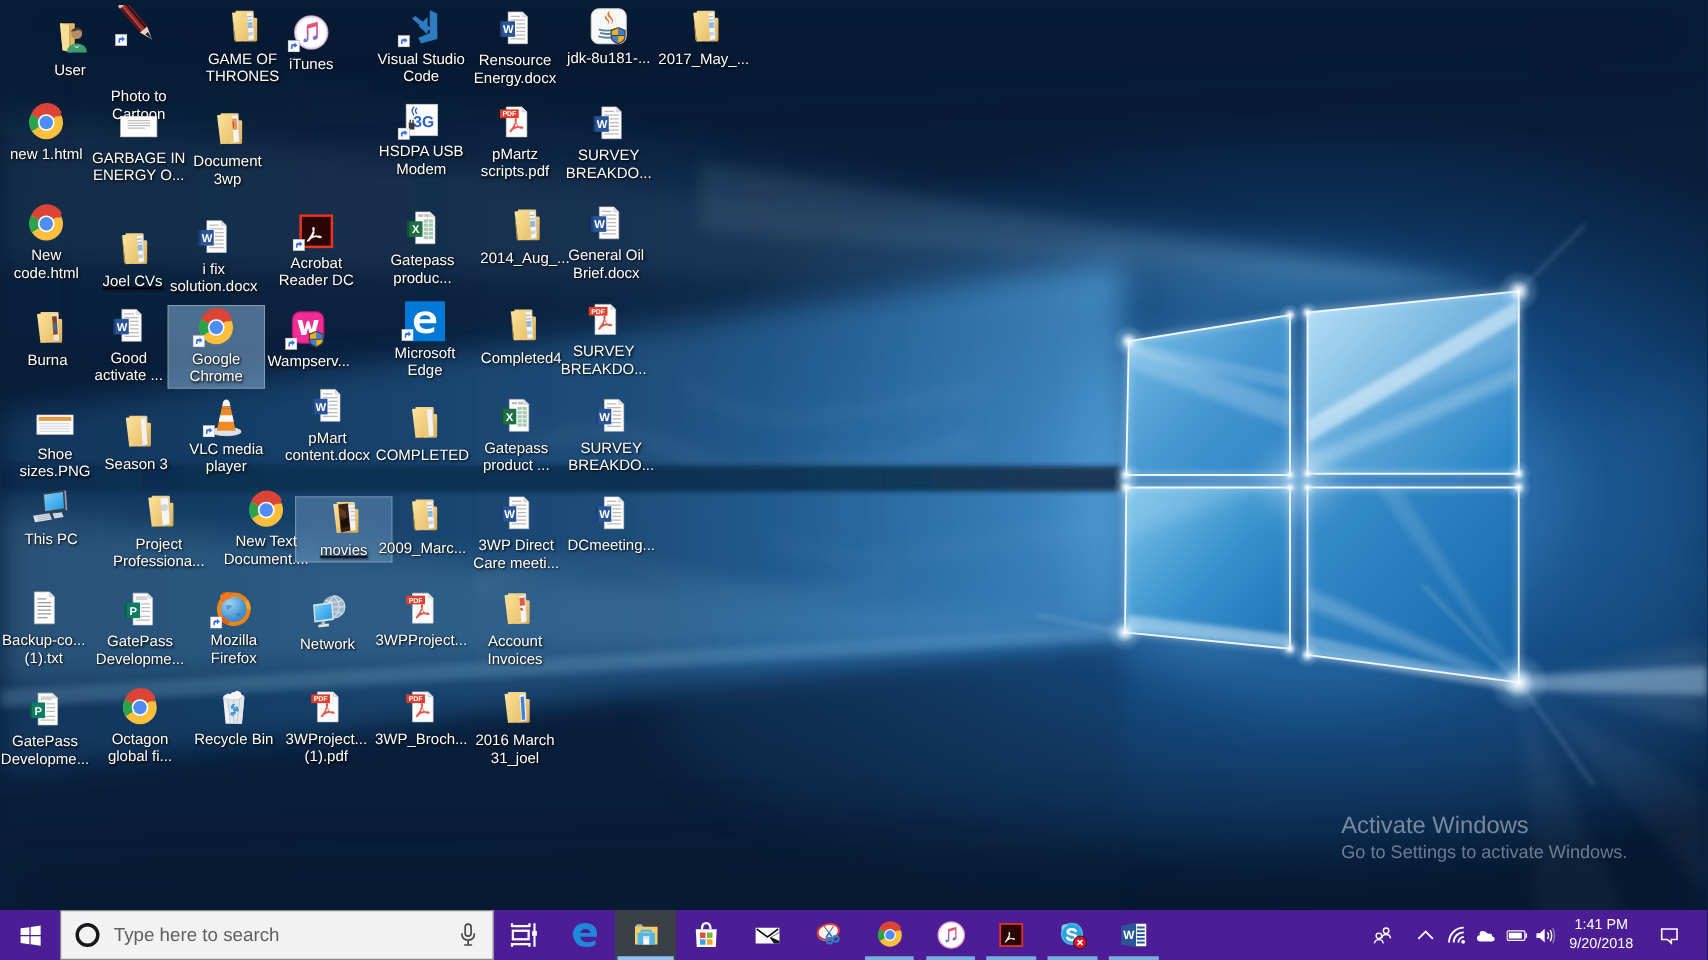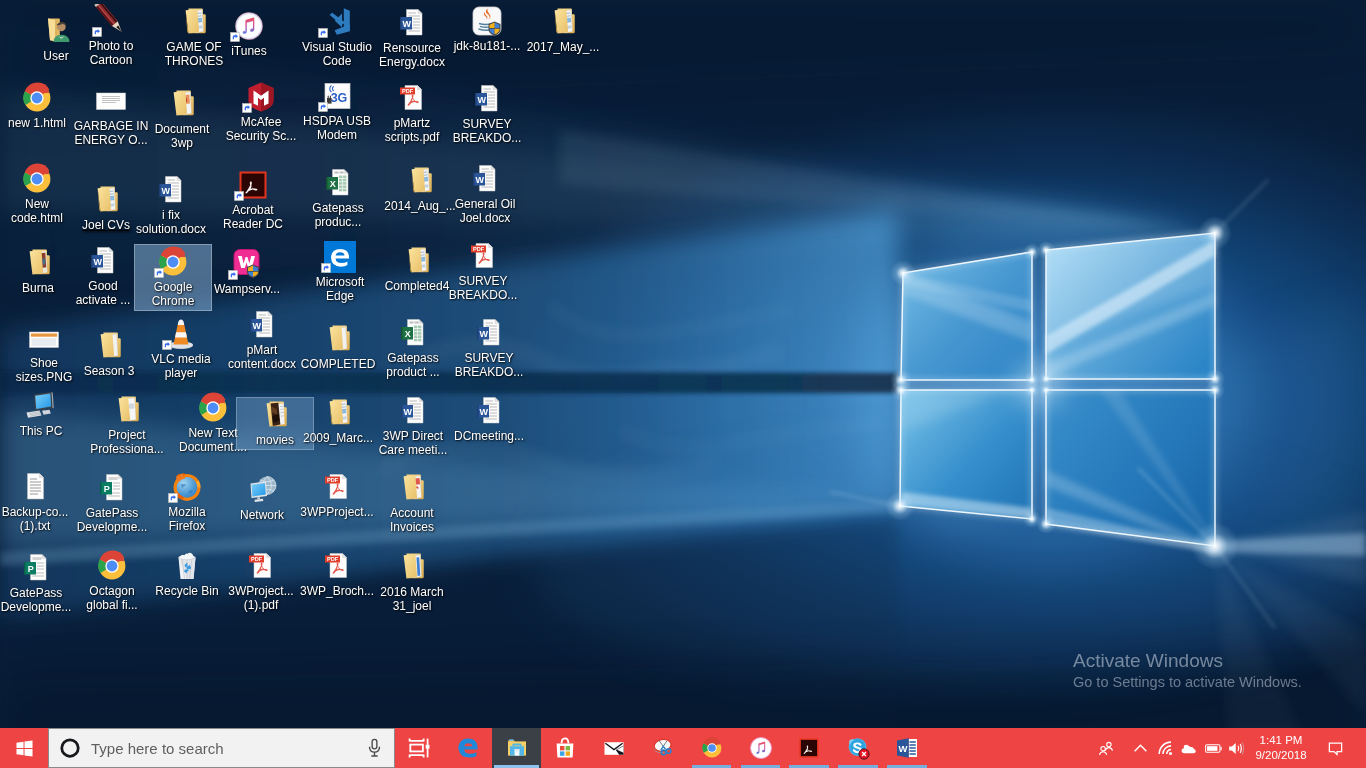--- a/index.html
+++ b/index.html
@@ -12,27 +12,27 @@
   #desktop{position:absolute;left:0;top:0;width:1366px;height:692px;}
   .di{position:absolute;width:76px;display:flex;flex-direction:column;align-items:center;
       padding:0 0 2px 0;box-sizing:border-box;}
   .di .ic-wrap{position:relative;width:34px;height:34px;flex:0 0 auto;}
   .di .ic{position:absolute;left:0;top:0;width:34px;height:34px;}
   .di .arrow{position:absolute;left:-2px;bottom:1px;width:10px;height:10px;}
   .di .lbl{margin-top:1px;font-size:12px;line-height:14.2px;color:#fff;text-align:center;
       white-space:pre-line;
       text-shadow:1px 1px 2px rgba(0,0,0,.9),0 0 1.5px rgba(0,0,0,.55);}
   .di.sel-strong{background:rgba(150,195,235,.48);outline:1px solid rgba(205,228,245,.62);}
-  .di.sel-weak{background:rgba(150,195,235,.32);outline:1px solid rgba(200,222,242,.5);}
+  .di.sel-weak{background:rgba(150,195,235,.32);outline:1px solid rgba(200,222,242,.5);text-decoration:underline;}
   
   #watermark{position:absolute;left:1073px;top:650px;color:rgba(205,215,225,.55);}
   #watermark .wm1{font-size:19px;line-height:21px;}
   #watermark .wm2{font-size:14.5px;line-height:18px;margin-top:2px;color:rgba(205,215,225,.50);}
   
-  #taskbar{position:absolute;left:0;top:728px;width:1366px;height:40px;background:#ef4444;}
+  #taskbar{position:absolute;left:0;top:728px;width:1366px;height:40px;background:#4c1d95;}
   #start-btn{position:absolute;left:0;top:0;width:48px;height:40px;display:flex;align-items:center;
       justify-content:center;background:transparent;border:0;padding:0;}
   #search-box{position:absolute;left:48px;top:0;width:347px;height:40px;background:#f2f2f2;
       border:1px solid #8a8a8a;box-sizing:border-box;display:flex;align-items:center;}
   #search-box .cortana{margin-left:10px;width:22px;height:22px;flex:0 0 auto;}
   #search-box .ph{margin-left:10px;font-size:15px;color:#5f5f5f;flex:1 1 auto;white-space:nowrap;}
   #search-box .mic{margin-right:12px;width:15px;height:20px;flex:0 0 auto;}
   #tb-buttons{position:absolute;left:394.6px;top:0;height:40px;display:flex;}
   .tbb{position:relative;width:48.8px;height:40px;display:flex;align-items:center;justify-content:center;}
   .tbb.active{background:#3b3f46;}
@@ -674,21 +674,21 @@
 
   <div id="desktop">
       <div class="di" style="left: 18px; top: 14px;">
         <div class="ic-wrap">
           <svg class="ic" viewBox="0 0 34 34">
             <use href="#s-folder-user"></use>
           </svg>
         </div>
         <div class="lbl">User</div>
       </div>
-      <div class="di" style="left: 73px; top: 4px;">
+      <div class="di" style="left: 73px; top: 4px; gap: 31px;">
         <div class="ic-wrap">
           <svg class="ic" viewBox="0 0 34 34">
             <use href="#s-pencil"></use>
           </svg>
           <svg class="arrow" viewBox="0 0 11 11">
             <use href="#s-shortcut"></use>
           </svg>
         </div>
         <div class="lbl">Photo to
 Cartoon</div>
@@ -769,125 +769,113 @@
       </div>
       <div class="di" style="left: 144px; top: 87px;">
         <div class="ic-wrap">
           <svg class="ic" style="width:38px;height:38px;left:-2px;top:-2px" viewBox="0 0 34 34">
             <use href="#s-folder-word"></use>
           </svg>
         </div>
         <div class="lbl">Document
 3wp</div>
       </div>
-      <div class="di" style="left: 223px; top: 80px;">
-        <div class="ic-wrap">
-          <svg class="ic" viewBox="0 0 34 34">
-            <use href="#s-mcafee"></use>
+      <div class="di" style="left: 299px; top: 79px;">
+        <div class="ic-wrap">
+          <svg class="ic" viewBox="0 0 34 34">
+            <use href="#s-modem3g"></use>
           </svg>
           <svg class="arrow" viewBox="0 0 11 11">
             <use href="#s-shortcut"></use>
           </svg>
         </div>
-        <div class="lbl">McAfee
-Security Sc...</div>
-      </div>
-      <div class="di" style="left: 299px; top: 79px;">
-        <div class="ic-wrap">
-          <svg class="ic" viewBox="0 0 34 34">
-            <use href="#s-modem3g"></use>
+        <div class="lbl">HSDPA USB
+Modem</div>
+      </div>
+      <div class="di" style="left: 374px; top: 81px;">
+        <div class="ic-wrap">
+          <svg class="ic" viewBox="0 0 34 34">
+            <use href="#s-pdf"></use>
+          </svg>
+        </div>
+        <div class="lbl">pMartz
+scripts.pdf</div>
+      </div>
+      <div class="di" style="left: 449px; top: 82px;">
+        <div class="ic-wrap">
+          <svg class="ic" viewBox="0 0 34 34">
+            <use href="#s-word"></use>
+          </svg>
+        </div>
+        <div class="lbl">SURVEY
+BREAKDO...</div>
+      </div>
+      <div class="di" style="left: -1px; top: 162px;">
+        <div class="ic-wrap">
+          <svg class="ic" viewBox="0 0 34 34">
+            <use href="#s-chrome"></use>
+          </svg>
+        </div>
+        <div class="lbl">New
+code.html</div>
+      </div>
+      <div class="di" style="left: 68px; top: 183px; text-decoration: underline;">
+        <div class="ic-wrap">
+          <svg class="ic" style="width:38px;height:38px;left:-2px;top:-2px" viewBox="0 0 34 34">
+            <use href="#s-folder-docs"></use>
+          </svg>
+        </div>
+        <div class="lbl">Joel CVs</div>
+      </div>
+      <div class="di" style="left: 133px; top: 173px;">
+        <div class="ic-wrap">
+          <svg class="ic" viewBox="0 0 34 34">
+            <use href="#s-word"></use>
+          </svg>
+        </div>
+        <div class="lbl">i fix
+solution.docx</div>
+      </div>
+      <div class="di" style="left: 215px; top: 168px;">
+        <div class="ic-wrap">
+          <svg class="ic" viewBox="0 0 34 34">
+            <use href="#s-acrobat"></use>
           </svg>
           <svg class="arrow" viewBox="0 0 11 11">
             <use href="#s-shortcut"></use>
           </svg>
         </div>
-        <div class="lbl">HSDPA USB
-Modem</div>
-      </div>
-      <div class="di" style="left: 374px; top: 81px;">
-        <div class="ic-wrap">
-          <svg class="ic" viewBox="0 0 34 34">
-            <use href="#s-pdf"></use>
-          </svg>
-        </div>
-        <div class="lbl">pMartz
-scripts.pdf</div>
-      </div>
-      <div class="di" style="left: 449px; top: 82px;">
-        <div class="ic-wrap">
-          <svg class="ic" viewBox="0 0 34 34">
-            <use href="#s-word"></use>
-          </svg>
-        </div>
-        <div class="lbl">SURVEY
-BREAKDO...</div>
-      </div>
-      <div class="di" style="left: -1px; top: 162px;">
-        <div class="ic-wrap">
-          <svg class="ic" viewBox="0 0 34 34">
-            <use href="#s-chrome"></use>
-          </svg>
-        </div>
-        <div class="lbl">New
-code.html</div>
-      </div>
-      <div class="di" style="left: 68px; top: 183px; text-decoration: underline;">
+        <div class="lbl">Acrobat
+Reader DC</div>
+      </div>
+      <div class="di" style="left: 300px; top: 166px;">
+        <div class="ic-wrap">
+          <svg class="ic" viewBox="0 0 34 34">
+            <use href="#s-excel"></use>
+          </svg>
+        </div>
+        <div class="lbl">Gatepass
+produc...</div>
+      </div>
+      <div class="di" style="left: 382px; top: 164px;">
         <div class="ic-wrap">
           <svg class="ic" style="width:38px;height:38px;left:-2px;top:-2px" viewBox="0 0 34 34">
             <use href="#s-folder-docs"></use>
           </svg>
         </div>
-        <div class="lbl">Joel CVs</div>
-      </div>
-      <div class="di" style="left: 133px; top: 173px;">
+        <div class="lbl">2014_Aug_...</div>
+      </div>
+      <div class="di" style="left: 447px; top: 162px;">
         <div class="ic-wrap">
           <svg class="ic" viewBox="0 0 34 34">
             <use href="#s-word"></use>
           </svg>
         </div>
-        <div class="lbl">i fix
-solution.docx</div>
-      </div>
-      <div class="di" style="left: 215px; top: 168px;">
-        <div class="ic-wrap">
-          <svg class="ic" viewBox="0 0 34 34">
-            <use href="#s-acrobat"></use>
-          </svg>
-          <svg class="arrow" viewBox="0 0 11 11">
-            <use href="#s-shortcut"></use>
-          </svg>
-        </div>
-        <div class="lbl">Acrobat
-Reader DC</div>
-      </div>
-      <div class="di" style="left: 300px; top: 166px;">
-        <div class="ic-wrap">
-          <svg class="ic" viewBox="0 0 34 34">
-            <use href="#s-excel"></use>
-          </svg>
-        </div>
-        <div class="lbl">Gatepass
-produc...</div>
-      </div>
-      <div class="di" style="left: 382px; top: 164px;">
-        <div class="ic-wrap">
-          <svg class="ic" style="width:38px;height:38px;left:-2px;top:-2px" viewBox="0 0 34 34">
-            <use href="#s-folder-docs"></use>
-          </svg>
-        </div>
-        <div class="lbl">2014_Aug_...</div>
-      </div>
-      <div class="di" style="left: 447px; top: 162px;">
-        <div class="ic-wrap">
-          <svg class="ic" viewBox="0 0 34 34">
-            <use href="#s-word"></use>
-          </svg>
-        </div>
         <div class="lbl">General Oil
-Joel.docx</div>
+Brief.docx</div>
       </div>
       <div class="di" style="left: 0px; top: 246px;">
         <div class="ic-wrap">
           <svg class="ic" style="width:38px;height:38px;left:-2px;top:-2px" viewBox="0 0 34 34">
             <use href="#s-folder-media"></use>
           </svg>
         </div>
         <div class="lbl">Burna</div>
       </div>
       <div class="di" style="left: 65px; top: 244px;">

